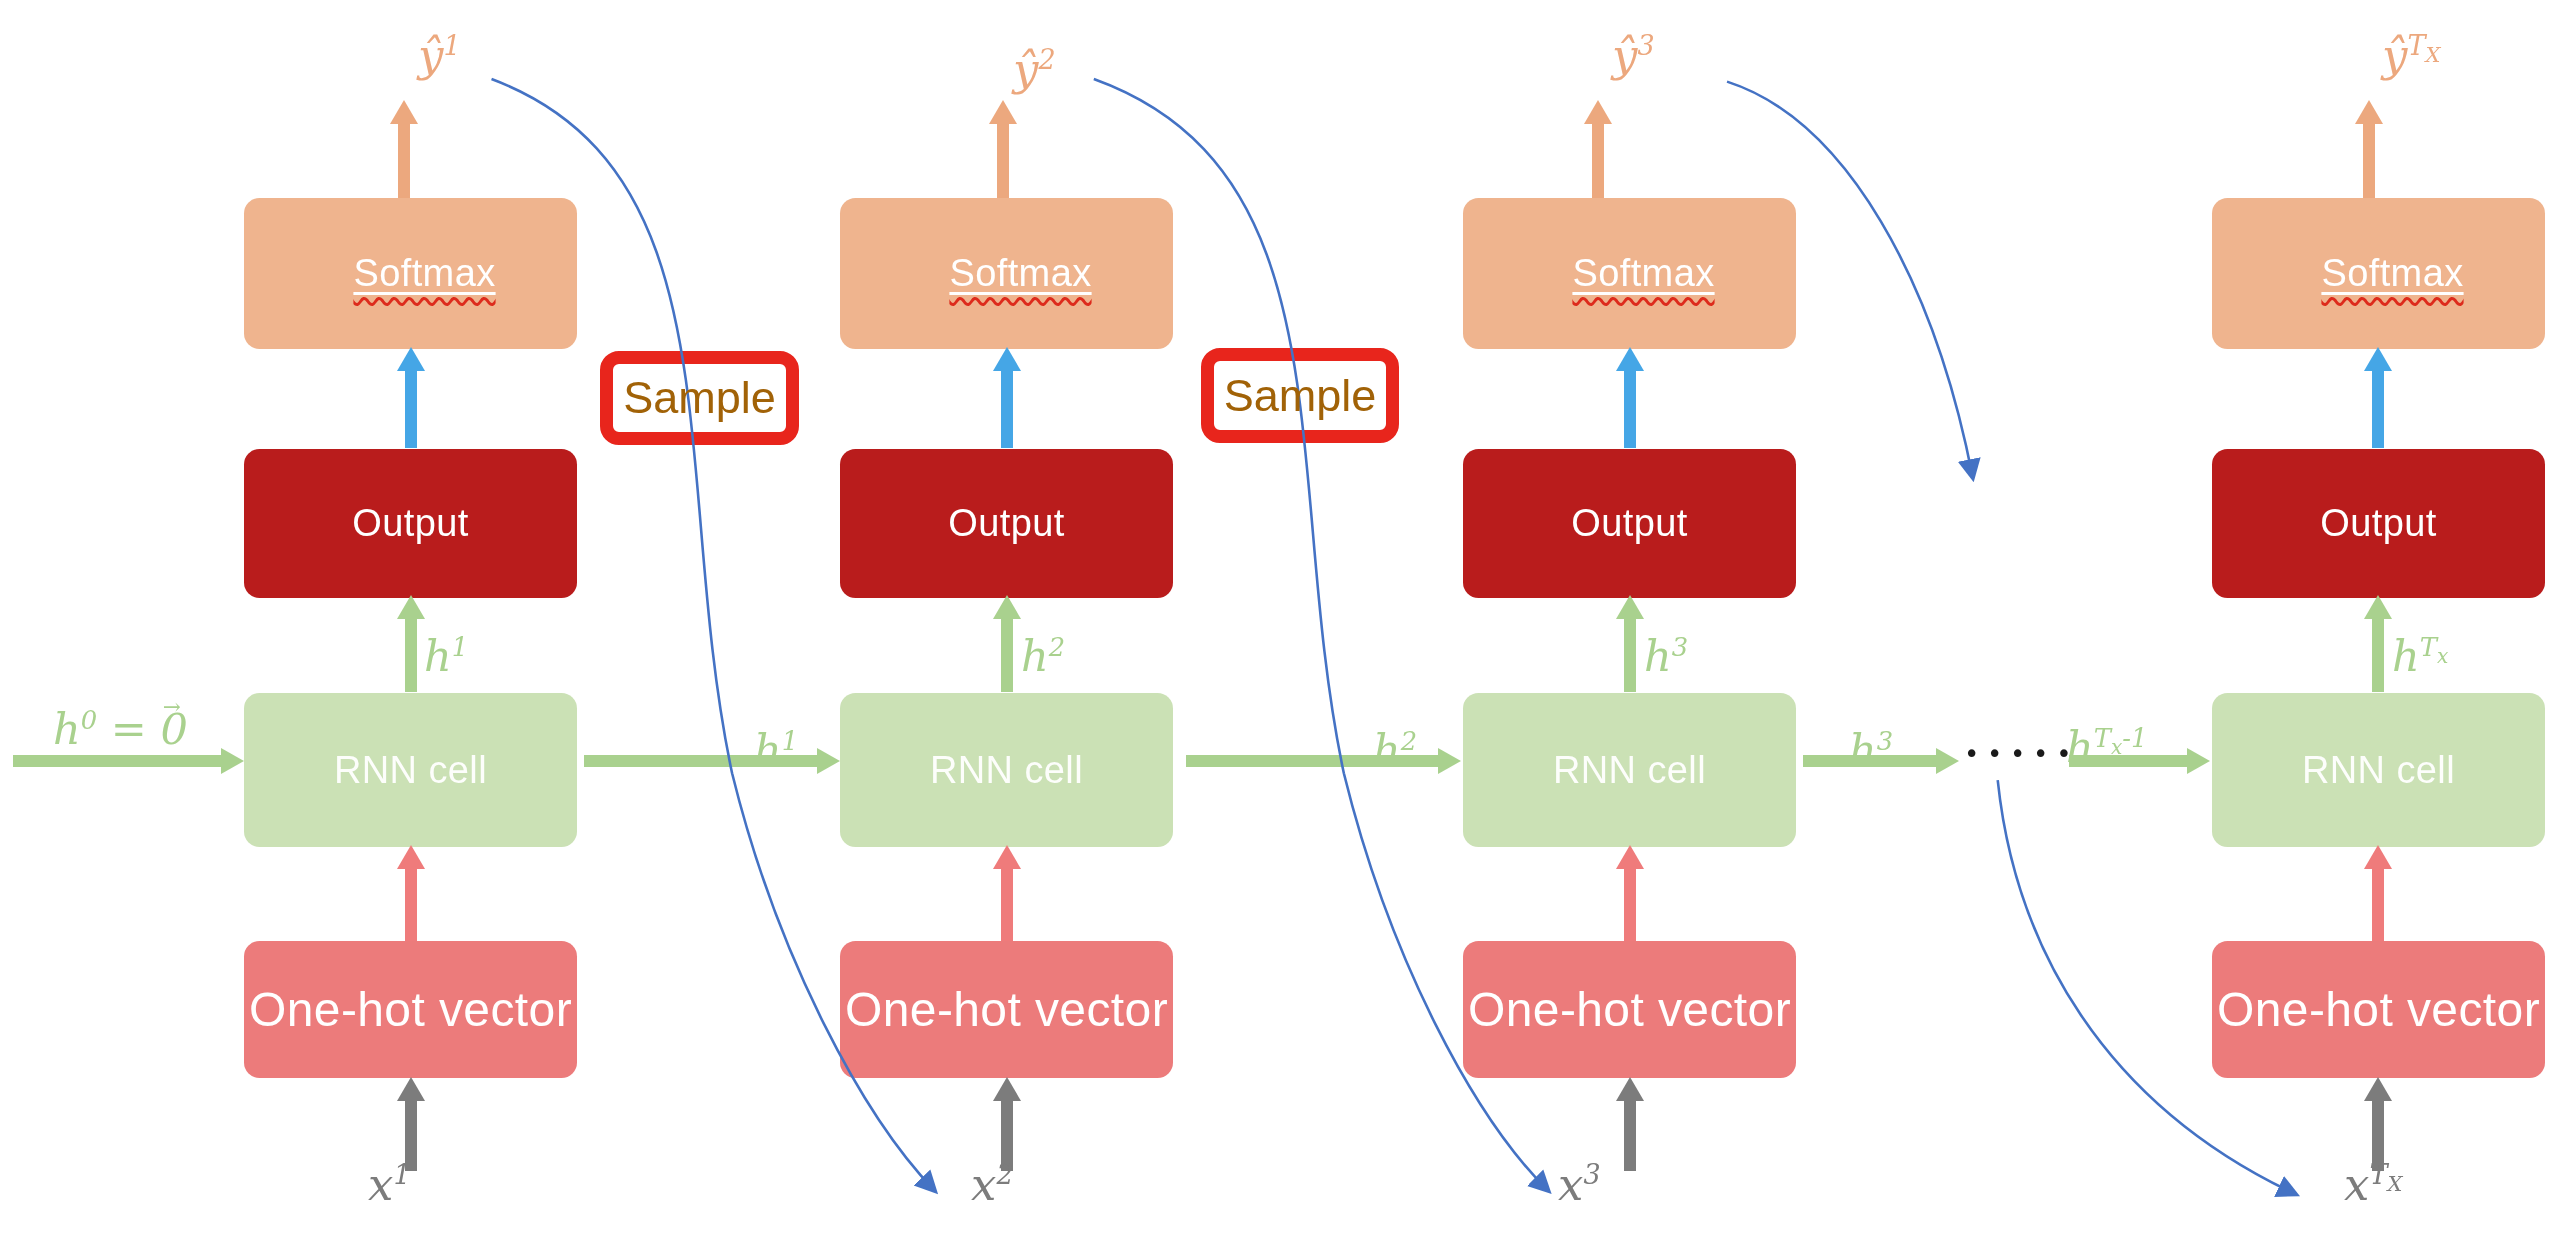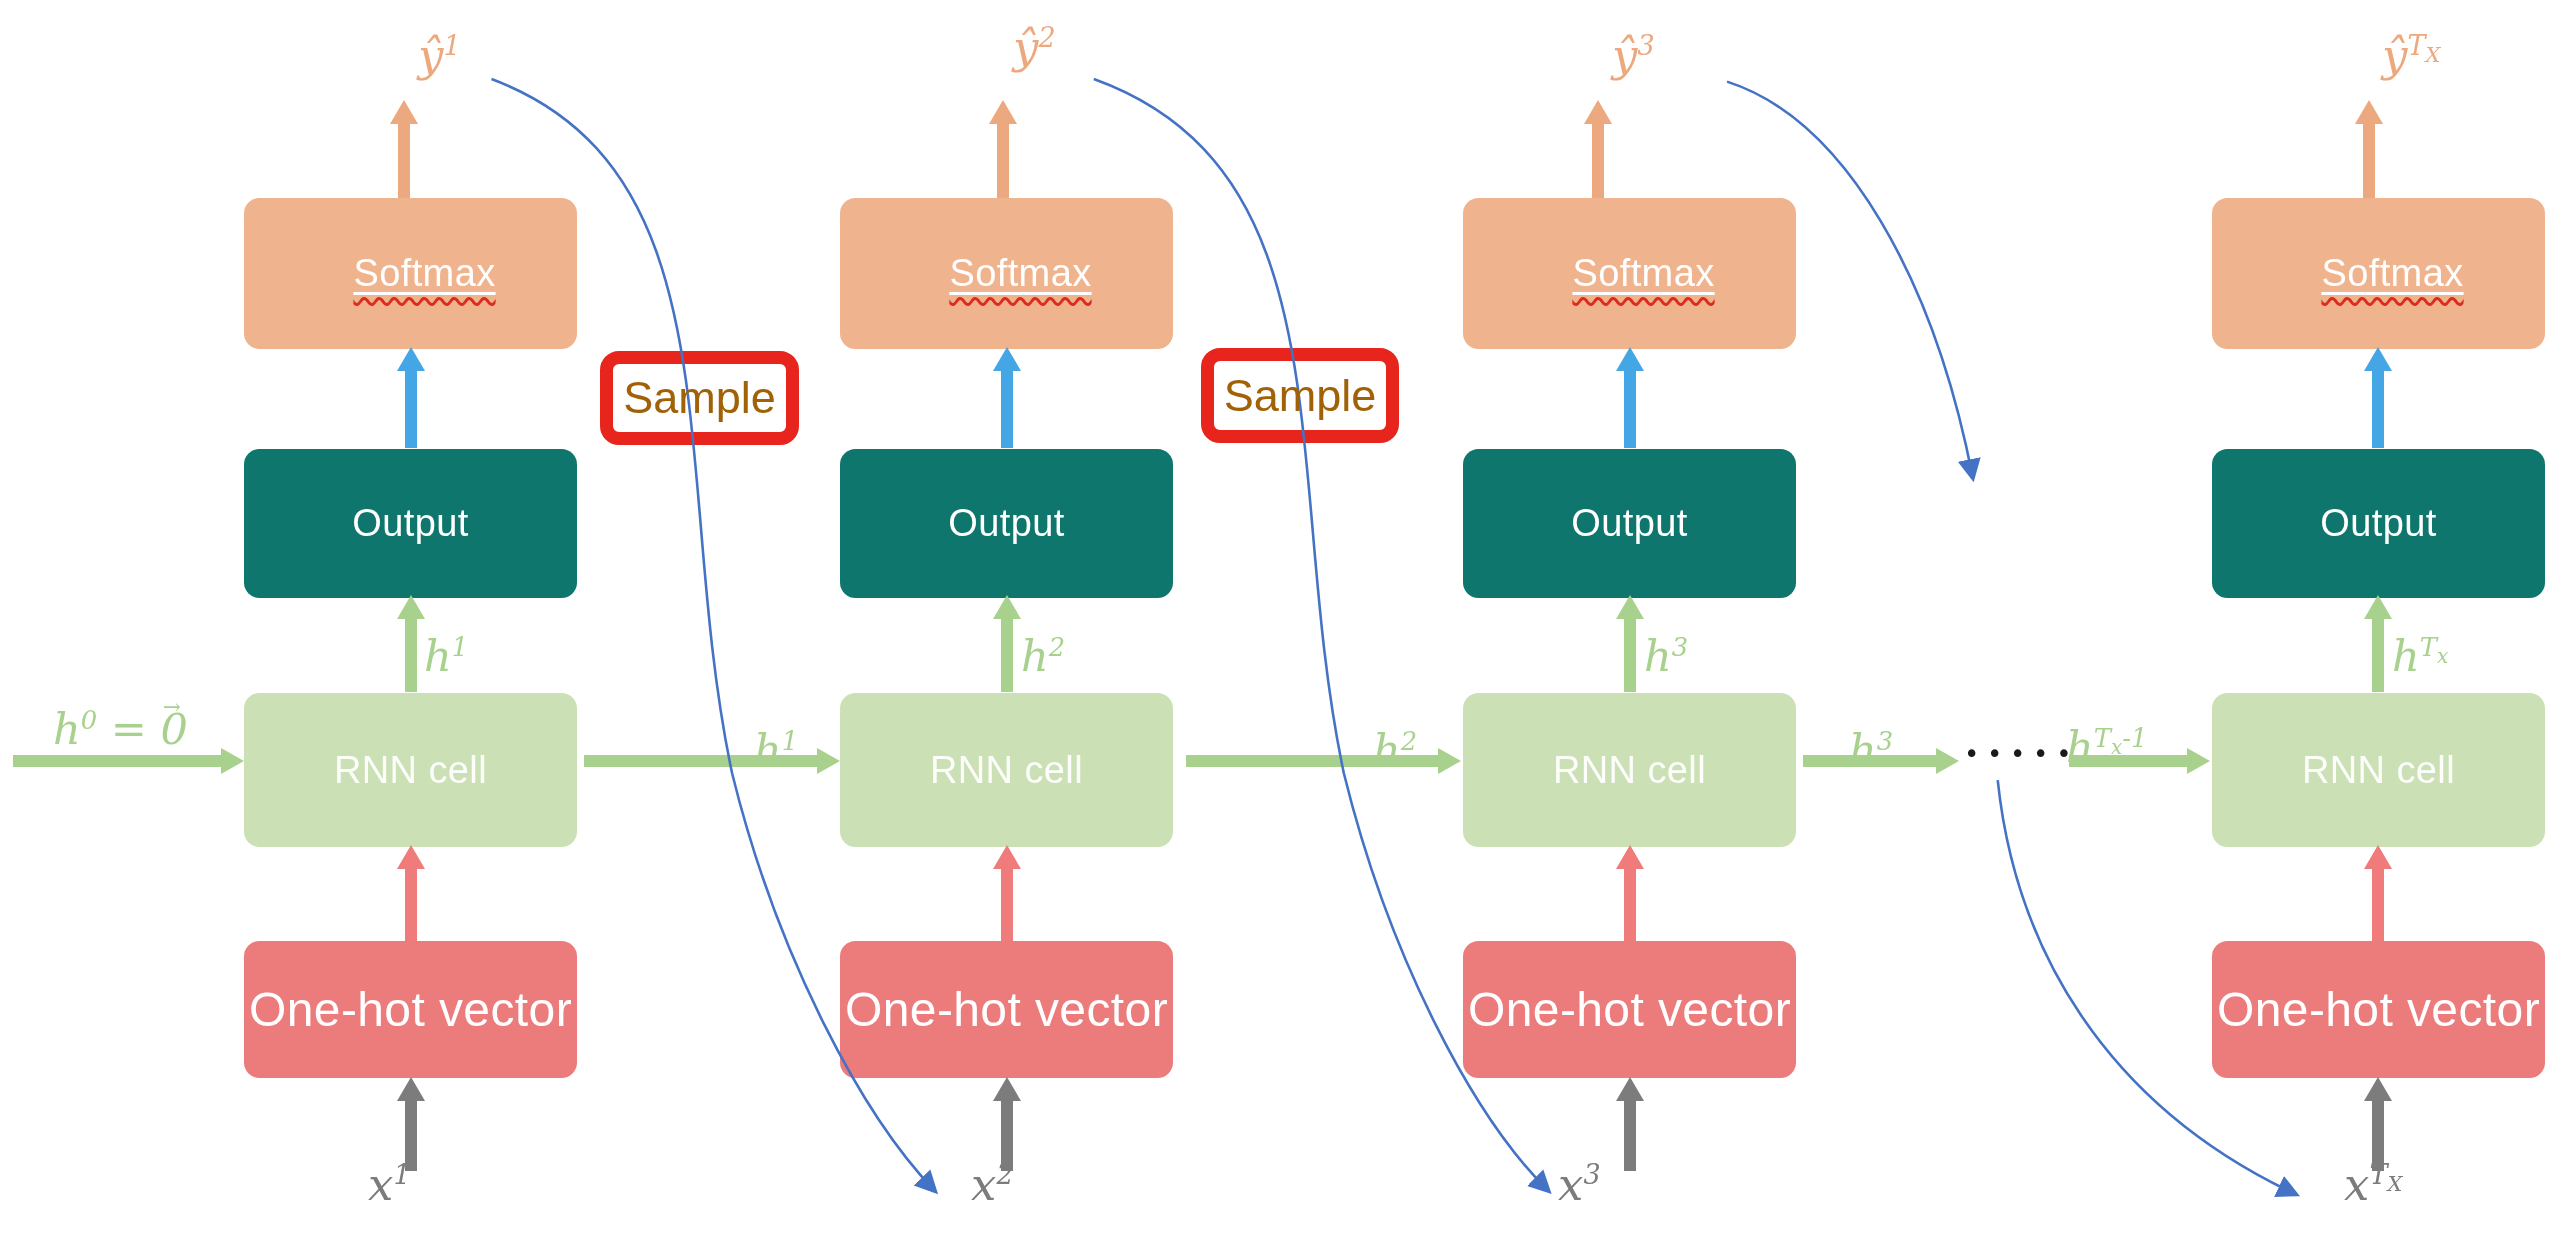--- a/index.html
+++ b/index.html
@@ -7,21 +7,21 @@
   .canvas {
     position:relative; width:2576px; height:1251px; background:#ffffff;
     font-family:"Liberation Sans", sans-serif; overflow:hidden;
   }
   .box {
     position:absolute; width:333px; border-radius:15.5px;
     display:flex; align-items:center; justify-content:center;
     color:#ffffff; font-size:38px; letter-spacing:0.4px;
   }
   .box-softmax { background:#EFB48E; height:151px; }
-  .box-output  { background:#0f766e; height:149px; }
+  .box-output  { background:#b91c1c; height:149px; }
   .box-rnn     { background:#CBE1B5; height:154px; color:rgba(255,255,255,0.95); }
   .box-onehot  { background:#EC7B7B; height:137px; font-size:48px; }
 
   .sq-red   { text-decoration-line:underline; text-decoration-style:wavy;
               text-decoration-color:#DD2B1C; text-underline-offset:11.2px;
               text-decoration-thickness:2.6px; }
   .sq-white { text-decoration-line:underline; text-decoration-style:solid;
               text-decoration-color:#ffffff; text-underline-offset:6px;
               text-decoration-thickness:2.6px;margin-left:28px; }
 
@@ -92,21 +92,21 @@
     </div>
   <div class="box box-onehot" style="left:244px; top:941px;">
       <span>One-hot vector</span>
     </div>
   <div class="varrow" style="left:392px; top:1077px; height:94px; --c:#7C7C7C;">
       <div class="head"></div>
       <div class="shaft"></div>
     </div>
   <div class="mlabel lab-gray" style="left:368px; top:1162px;"><span>x</span><sup><span>1</span><span class="ssub"></span></sup></div>
 
-  <div class="mlabel lab-orange" style="left:1013px; top:25px;"><span>ŷ</span><sup><span>2</span><span class="ssub"></span><span></span></sup></div>
+  <div class="mlabel lab-orange" style="left:1013px; top:47px;"><span>ŷ</span><sup><span>2</span><span class="ssub"></span><span></span></sup></div>
   <div class="varrow" style="left:984px; top:100px; height:98px; --c:#ECA87E;">
       <div class="head"></div>
       <div class="shaft"></div>
     </div>
   <div class="box box-softmax" style="left:840px; top:198px;">
       <span class="sq-red"><span class="sq-white">Softmax</span></span>
     </div>
   <div class="varrow" style="left:988px; top:347px; height:101px; --c:#45A6E6;">
       <div class="head"></div>
       <div class="shaft"></div>

